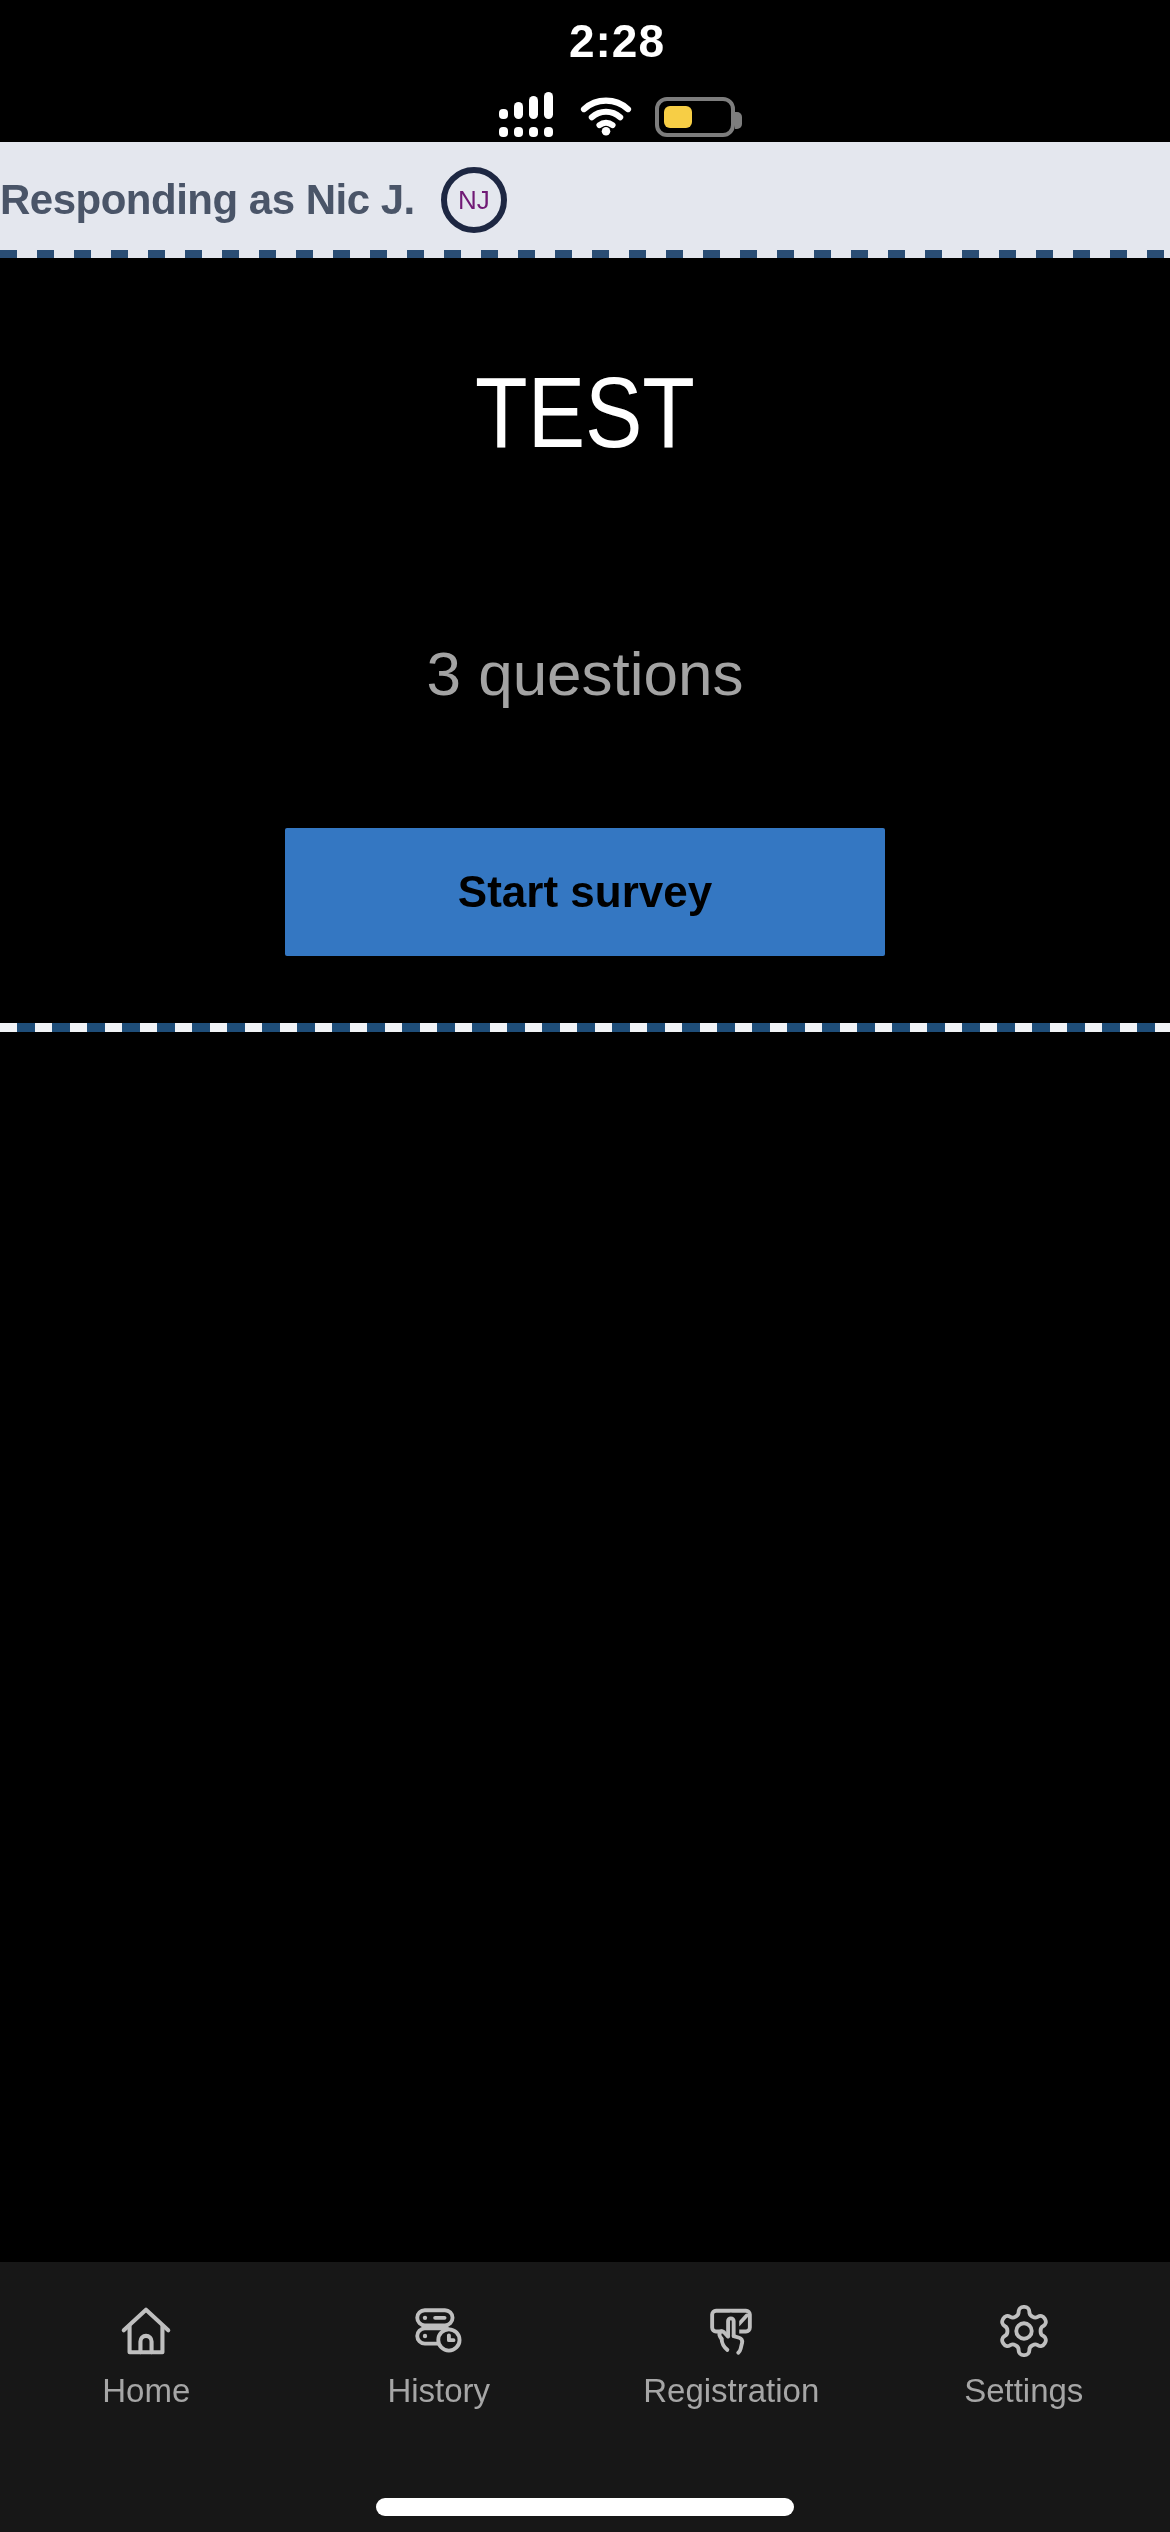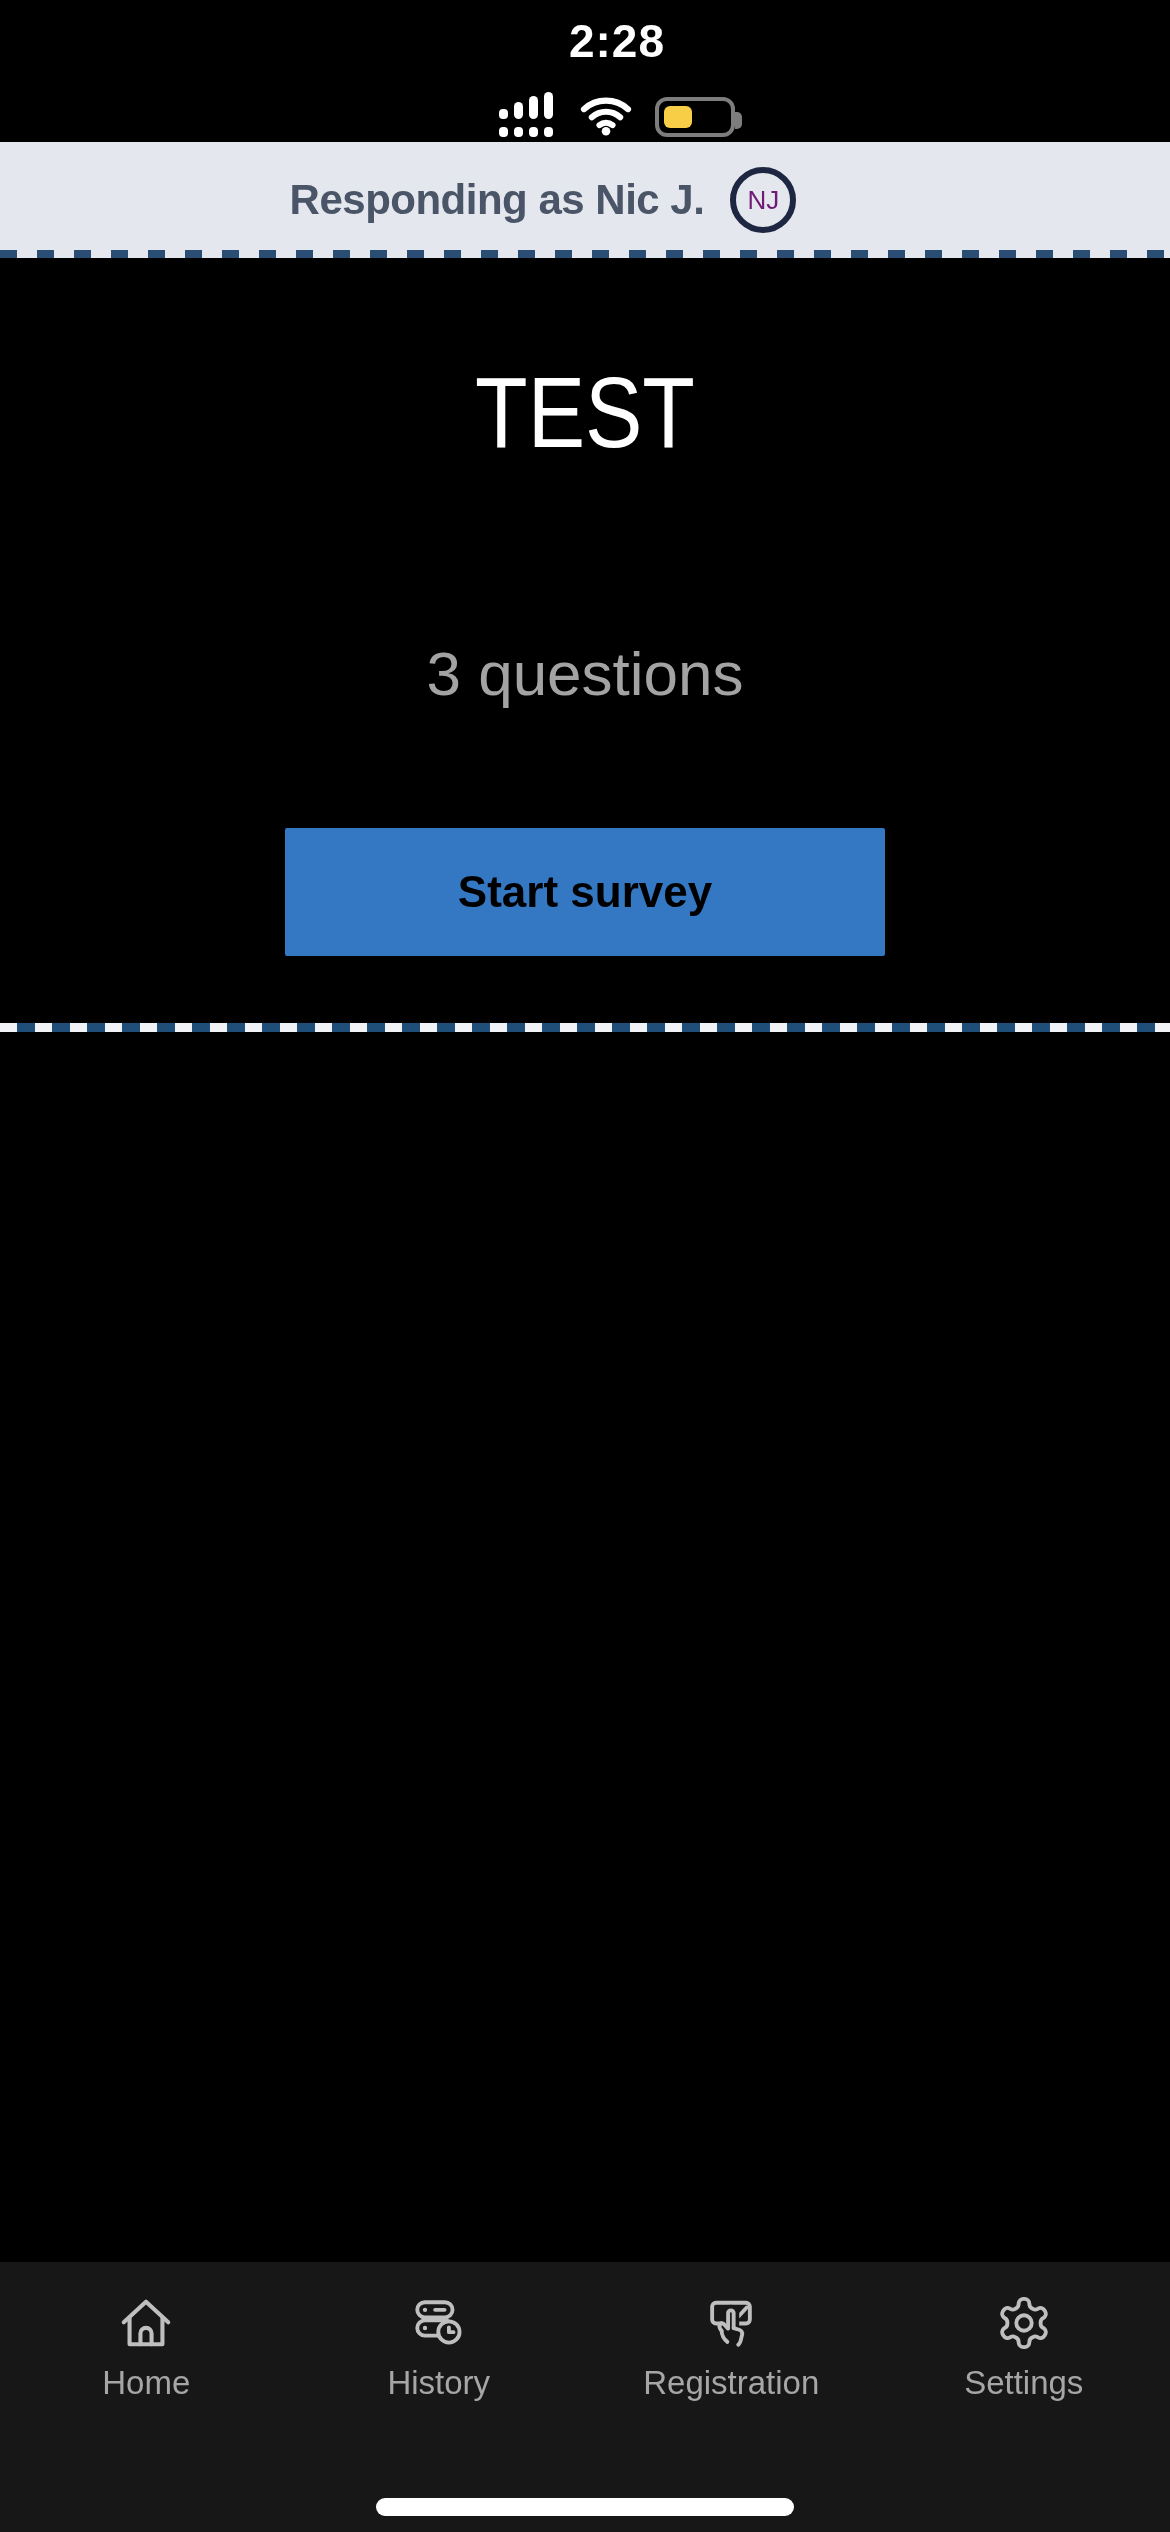--- a/index.html
+++ b/index.html
@@ -14,21 +14,21 @@
     padding:14px 74px 0 138px;box-sizing:border-box;flex-direction:column;
   }
   .time{color:#fff;font-size:46px;font-weight:700;letter-spacing:1px;}
   .status-icons{display:flex;align-items:center;gap:22px;}
   .battery{position:relative;width:80px;height:40px;border:4px solid #7d7d7d;border-radius:12px;box-sizing:border-box;}
   .battery-fill{position:absolute;left:5px;top:5px;bottom:5px;width:28px;background:#f7ce45;border-radius:6px;}
   .battery-nub{position:absolute;right:-11px;top:11px;width:7px;height:17px;background:#7d7d7d;border-radius:0 5px 5px 0;}
   
   .header{
     position:absolute;top:142px;left:0;right:0;height:116px;background:#e4e7ee;
-    display:flex;align-items:center;justify-content:center;gap:26px;
+    display:flex;align-items:center;justify-content:flex-start;gap:26px;
     padding-right:84px;box-sizing:border-box;
   }
   .header::after{
     content:"";position:absolute;left:0;right:0;bottom:0;height:8px;
     background:repeating-linear-gradient(90deg,#2a4d74 0 17px,transparent 17px 37px);
   }
   .header-title{color:#4a5568;font-size:42px;font-weight:700;letter-spacing:-0.5px;}
   .avatar{
     width:66px;height:66px;border:6px solid #1d2742;border-radius:50%;box-sizing:border-box;
     display:flex;align-items:center;justify-content:center;
@@ -50,21 +50,21 @@
     display:flex;align-items:center;justify-content:center;
     color:#000000;font-size:44px;font-weight:700;font-family:inherit;cursor:pointer;
   }
   .separator{
     position:absolute;top:1023px;left:0;right:0;height:9px;
     background:repeating-linear-gradient(90deg,#f1f3f6 0 17px,#1f4e79 17px 35px);
   }
   
   .tab-bar{
     position:absolute;top:2262px;left:0;right:0;bottom:0;background:#171717;
-    display:flex;align-items:flex-start;padding-top:32px;box-sizing:border-box;
+    display:flex;align-items:flex-start;padding-top:40px;box-sizing:border-box;
   }
   .tab-item{
     flex:1;display:flex;flex-direction:column;align-items:center;gap:12px;cursor:pointer;
   }
   .tab-icon{width:58px;height:58px;}
   .tab-icon svg{width:58px;height:58px;display:block;}
   .tab-label{color:#a6a6a6;font-size:33px;font-weight:400;}
   .home-indicator{
     position:absolute;bottom:16px;left:50%;transform:translateX(-50%);
     width:418px;height:18px;border-radius:10px;background:#fff;

